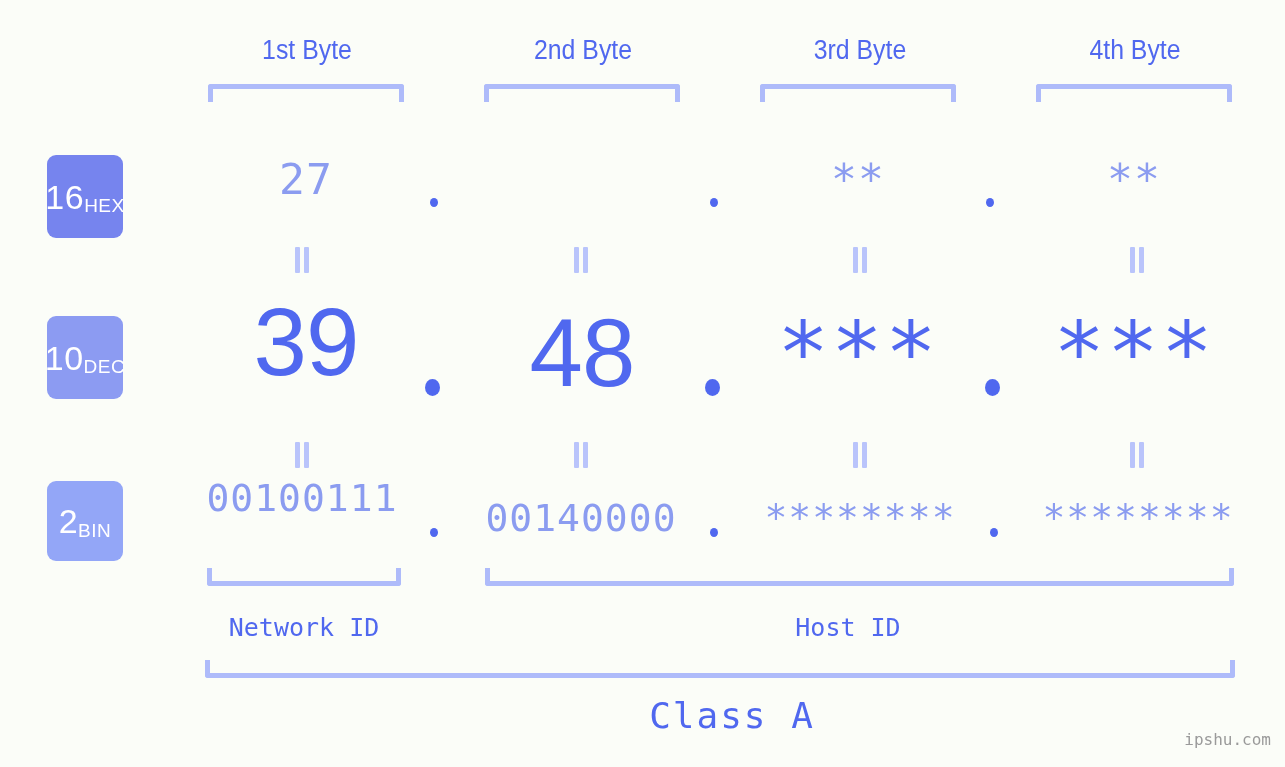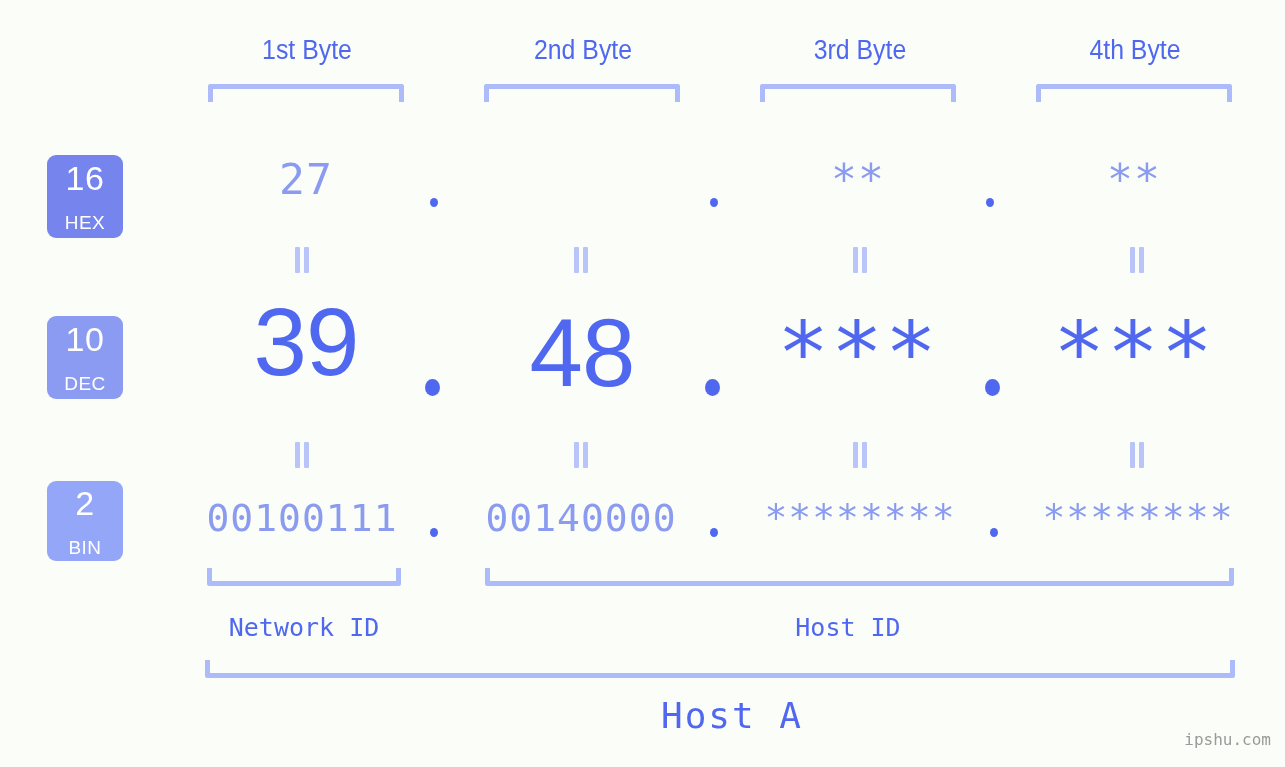--- a/index.html
+++ b/index.html
@@ -53,21 +53,20 @@
   }
 
   
   .badge {
     position: absolute;
     width: 76px;
     border-radius: 9px;
     color: #ffffff;
     text-align: center;
     display: flex;
-    flex-direction: column;
     justify-content: center;
     align-items: center;
     line-height: 1;
   }
   .badge .num {
     font-size: 34px;
     font-weight: 400;
     letter-spacing: 0.5px;
     display: block;
   }
@@ -240,32 +239,32 @@
   <div class="eq" style="left:1129px; top:442px;">
       <span></span>
       <span></span>
     </div>
 
   <div class="badge" style="left:47px; top:481px; height:80px; background:#93a6f7;">
     <span class="num">2</span>
     <span class="nm">BIN</span>
   </div>
 
-  <div class="cell bin-val" style="left:182px; top:499px; width:240px;">00100111</div>
+  <div class="cell bin-val" style="left:182px; top:479px; width:240px;">00100111</div>
   <div class="dot dot-sm" style="left:430px; top:528px;"></div>
   <div class="cell bin-val" style="left:461px; top:499px; width:240px;">00140000</div>
   <div class="dot dot-sm" style="left:710px; top:528px;"></div>
   <div class="cell bin-val stars" style="left:740px; top:499px; width:240px;">********</div>
   <div class="dot dot-sm" style="left:990px; top:528px;"></div>
   <div class="cell bin-val stars" style="left:1018px; top:499px; width:240px;">********</div>
 
   <div class="bracket bracket-up" style="left:207px; top:568px; width:194px; height:18px;"></div>
   <div class="bracket bracket-up" style="left:485px; top:568px; width:749px; height:18px;"></div>
 
   <div class="id-label" style="left:204px; top:613px; width:200px;">Network ID</div>
   <div class="id-label" style="left:748px; top:613px; width:200px;">Host ID</div>
 
   <div class="bracket bracket-up" style="left:205px; top:660px; width:1030px; height:18px;"></div>
-  <div class="class-label" style="left:620px; top:695px; width:224px;">Host A</div>
+  <div class="class-label" style="left:620px; top:695px; width:224px;">Class A</div>
 
   <div class="watermark">ipshu.com</div>
 
 </div>
 
 </body></html>

